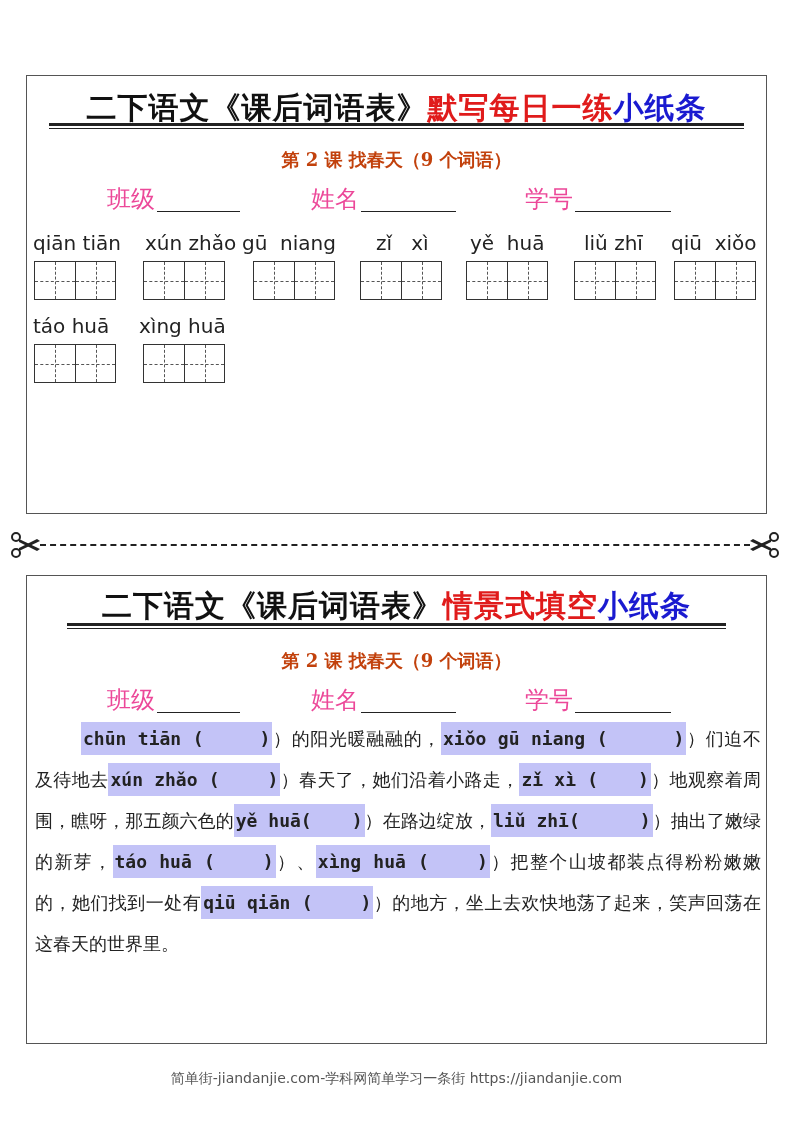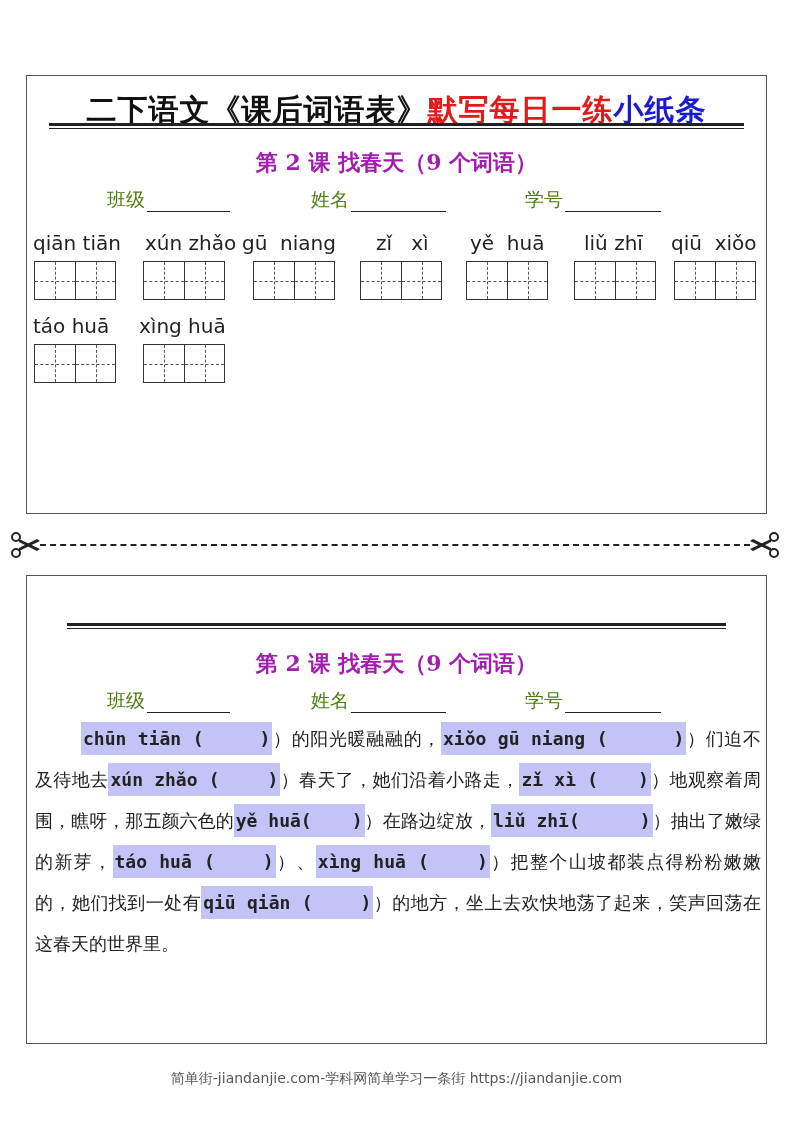--- a/index.html
+++ b/index.html
@@ -3,30 +3,30 @@
 <meta charset="utf-8">
 <style>
   * { box-sizing: border-box; margin: 0; padding: 0; }
   html, body { width: 793px; height: 1122px; background: #ffffff; overflow: hidden; }
   body { position: relative; font-family: "DejaVu Serif", "Liberation Serif", serif; color: #111; }
 
   .card { position: absolute; left: 26px; width: 741px; border: 1.5px solid #555; background: #fff; }
   .card.top { top: 75px; height: 439px; }
   .card.bottom { top: 575px; height: 469px; }
 
-  .title { position: absolute; left: 0; right: 0; text-align: center; font-family: Liberation Serif, serif;
+  .title { position: absolute; left: 0; right: 0; text-align: center; font-family: Liberation Mono, monospace;
            font-weight: bold; font-size: 30px; letter-spacing: 1px; white-space: nowrap; line-height: 40px; }
   .title .t-black { color: #111; }
   .title .t-red { color: #e01b1b; }
   .title .t-blue { color: #1a1ad0; }
   .title-rule { position: absolute; height: 6px; border-top: 3px solid #222; border-bottom: 1.5px solid #222; }
 
-  .subtitle { position: absolute; left: 0; right: 0; text-align: center; font-size: 22px; font-weight: bold; color: #a21caf; }
+  .subtitle { position: absolute; left: 0; right: 0; text-align: center; font-size: 18px; font-weight: bold; color: #c2410c; }
 
-  .info-row { position: absolute; left: 0; right: 0; height: 30px; font-size: 19px; color: #4d7c0f; text-decoration: underline; }
+  .info-row { position: absolute; left: 0; right: 0; height: 30px; font-size: 24px; color: #ec4899; text-decoration: underline; }
   .info-item { position: absolute; top: 0; display: flex; align-items: flex-end; }
   .info-item .lbl { line-height: 26px; }
   .info-item .blank { display: inline-block; border-bottom: 1.2px solid #222; height: 24px; margin-left: 2px; }
 
   .word { position: absolute; }
   .pinyin { position: absolute; font-family: "DejaVu Sans", sans-serif; font-size: 20px; color: #222; white-space: nowrap; top: 0; }
   .grid { position: absolute; display: flex; border: 1.4px solid #333; height: 39px; }
   .cell { position: relative; width: 40px; height: 100%; }
   .cell + .cell { border-left: 1.4px solid #333; }
   .cell::before { content: ""; position: absolute; left: 50%; top: 0; bottom: 0; border-left: 1px dashed #555; }
@@ -145,20 +145,23 @@
   </svg>
   <svg class="sc" style="right:0;" viewBox="0 0 32 30">
     <circle cx="26" cy="7" r="4" fill="none" stroke="#222" stroke-width="2"></circle>
     <circle cx="26" cy="23" r="4" fill="none" stroke="#222" stroke-width="2"></circle>
     <path d="M23 9 L2 19 L5 21 L23 12 Z" fill="#222"></path>
     <path d="M23 21 L2 11 L5 9 L23 18 Z" fill="#222"></path>
   </svg>
 </div>
 
 <section class="card bottom">
+  <div class="title" style="top:12px;">
+    <span class="t-black">二下语文《课后词语表》</span><span class="t-red">情景式填空</span><span class="t-blue">小纸条</span>
+  </div>
   <div class="title-rule" style="left:40px; right:40px; top:47px;"></div>
 
   <div class="subtitle" style="top:73px;">第 2 课  找春天（9 个词语）</div>
 
   <div class="info-row" style="top:111px;">
     <div class="info-item" style="left:80px;">
       <span class="lbl">班级</span>
         <span class="blank" style="width:83px;"></span>
     </div>
     <div class="info-item" style="left:284px;">

